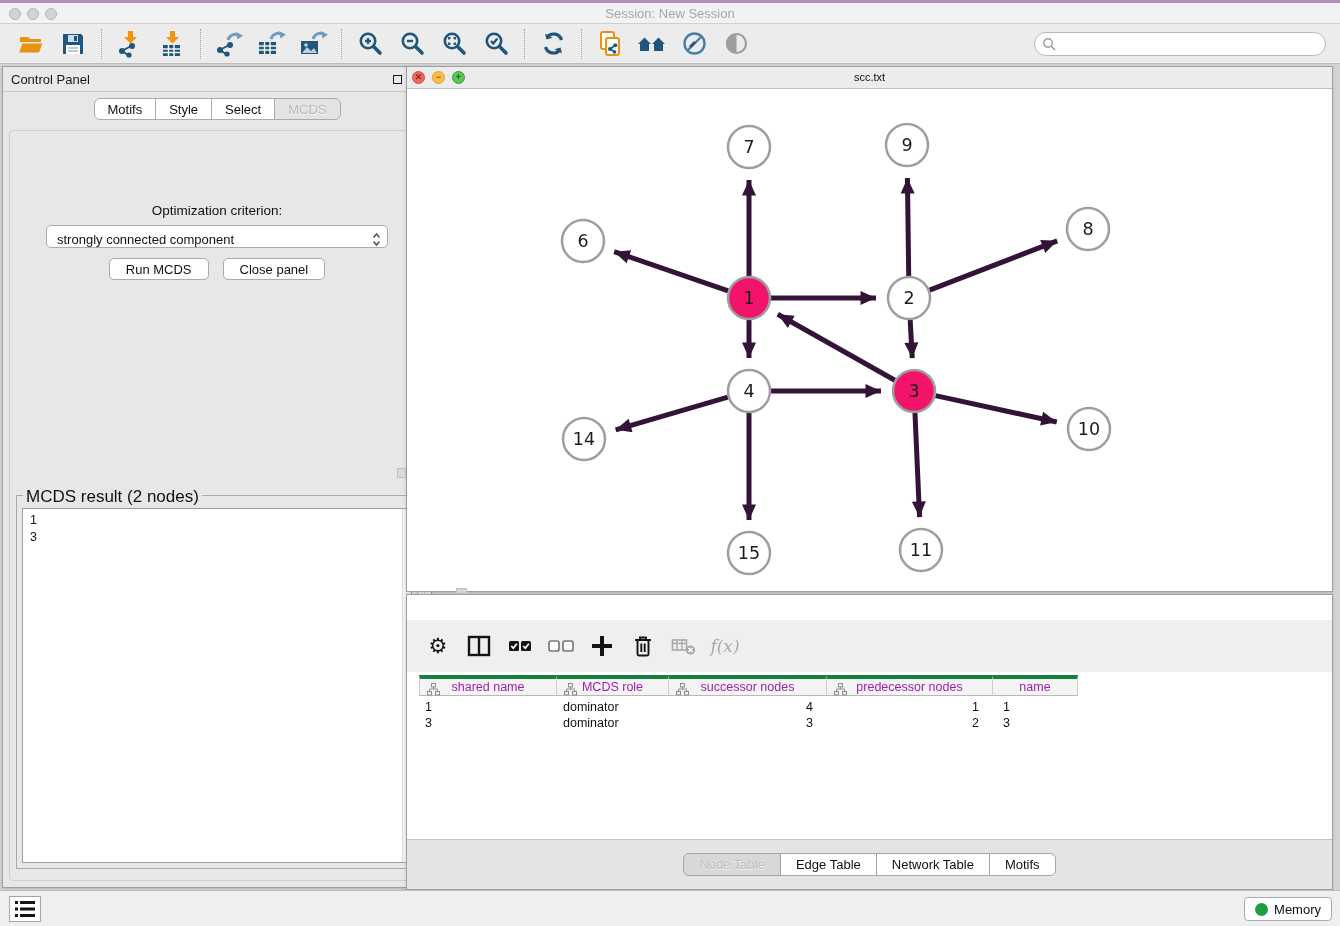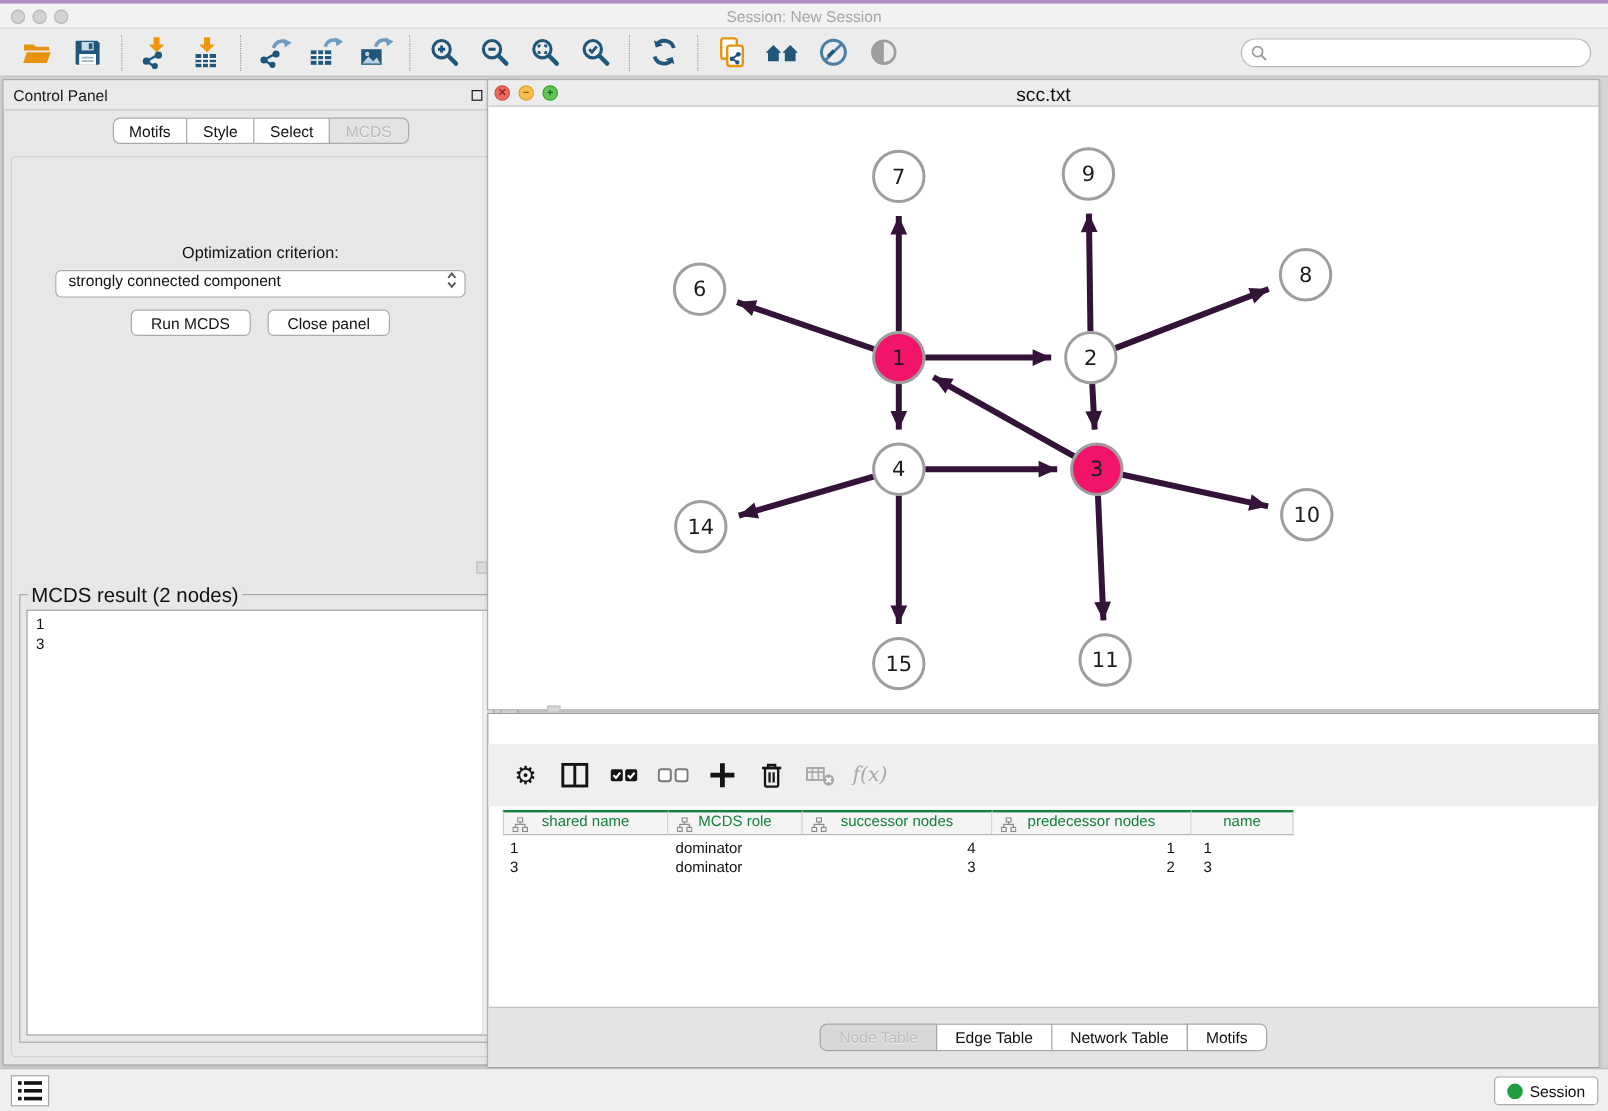--- a/index.html
+++ b/index.html
@@ -41,61 +41,61 @@
   .cp-tabs { position:absolute; left:0; right:0; top:31px; display:flex; justify-content:center; }
   .cp-tab { height:22px; padding:0 13px; display:flex; align-items:center; font-size:13px;
     background:#FFFFFF; border:1px solid #ABABAB; margin-left:-1px; color:#111; }
   .cp-tab:first-child { border-top-left-radius:6px; border-bottom-left-radius:6px; margin-left:0; }
   .cp-tab:last-child { border-top-right-radius:6px; border-bottom-right-radius:6px; }
   .cp-tab.disabled-active { background:#E3E3E3; color:#B9B9B9; text-shadow:0 1px 0 #F8F8F8; }
   .cp-body { position:absolute; left:6px; right:6px; top:63px; bottom:6px; background:#E7E7E7;
     border:1px solid #CFCFCF; border-radius:4px; }
   .opt-label { position:absolute; left:0; right:0; top:72px; text-align:center; font-size:13.5px; color:#111; }
   .cp-select { position:absolute; left:36px; right:36px; top:94px; height:23px; background:#fff;
-    border:1px solid #ACACAC; border-radius:5px; display:flex; align-items:flex-start;
+    border:1px solid #ACACAC; border-radius:5px; display:flex; align-items:flex-end;
     font-size:13px; color:#111; padding-left:10px; }
   .cp-select .chevs { margin-left:auto; margin-right:6px; display:flex; flex-direction:column; align-items:center; }
   .cp-btnrow { position:absolute; left:0; right:0; top:127px; display:flex; justify-content:center; gap:14px; }
   .mac-btn { height:22px; padding:0 16px; background:#fff; border:1px solid #ABABAB; border-radius:5px;
     font-size:13px; color:#111; display:flex; align-items:center; font-family:"Liberation Sans",sans-serif; }
   .result-fieldset { position:absolute; left:6px; right:6px; top:364px; bottom:11px;
     border:1px solid #A9A9A9; background:#E7E7E7; }
   .result-legend { position:absolute; left:6px; top:-9px; background:#E7E7E7; padding:0 3px;
     font-size:17px; color:#111; }
   .result-area { position:absolute; left:5px; right:5px; top:12px; bottom:5px; background:#fff;
     border:1px solid #9E9E9E; overflow:hidden; }
   .result-scroll { position:absolute; right:0; top:0; bottom:0; width:9px; background:#F4F4F4;
     border-left:1px solid #DCDCDC; }
   .result-line { font-size:12.5px; color:#111; line-height:17px; padding-left:7px; }
   .result-line:first-child { padding-top:3px; }
 
   
   .network-frame { left:406px; top:1px; width:927px; height:526px; }
   .net-titlebar { position:absolute; left:0; top:0; right:0; height:22px; background:#ECECEC;
     border-bottom:1px solid #BFBFBF; }
-  .net-title { position:absolute; left:0; right:0; top:4px; text-align:center; font-size:16px; color:#111; }
+  .net-title { position:absolute; left:0; right:0; top:4px; text-align:center; font-size:11px; color:#111; }
   .net-lights { position:absolute; left:5px; top:4px; display:flex; gap:7px; }
   .nl { width:13px; height:13px; border-radius:50%; display:flex; align-items:center; justify-content:center;
     font-size:9px; font-weight:bold; line-height:1; }
   .nl.red { background:#ED6A5F; border:1px solid #D04E42; color:#8E2A22; }
   .nl.yellow { background:#F6BE50; border:1px solid #DFA123; color:#985B00; }
   .nl.green { background:#62C454; border:1px solid #2FA52E; color:#1A6217; }
   .net-canvas { position:absolute; left:0; top:22px; right:0; bottom:0; background:#fff; }
 
   
   .table-frame { left:406px; top:529px; width:927px; height:296px; }
   .tp-toolbar { position:absolute; left:0; right:0; top:25px; height:52px; background:#EFEFEF;
     display:flex; align-items:center; padding-left:18px; gap:15px; }
   .tp-ic { width:26px; height:26px; display:flex; align-items:center; justify-content:center; }
   .gear-ch { font-size:21px; color:#141414; font-family:"DejaVu Sans",sans-serif; line-height:1; }
   .fx { font-family:"DejaVu Serif",serif; font-style:italic; font-size:17px; color:#A9A9A9; }
   .thead { position:absolute; left:12px; top:80px; display:flex; }
-  .hcell { position:relative; height:21px; background:#F4F4F4; border-top:2px solid #15803d;
-    border-bottom:1px solid #B9B9B9; border-right:1px solid #CDCDCD; display:flex; 
-    justify-content:center; font-size:12.5px; color:#15803d; }
+  .hcell { position:relative; height:21px; background:#F4F4F4; border-top:4px solid #15803d;
+    border-bottom:1px solid #B9B9B9; border-right:1px solid #CDCDCD; display:flex; align-items:center;
+    justify-content:center; font-size:12.5px; color:#a21caf; }
   .hcell:first-child { border-left:1px solid #CDCDCD; }
   .hcell .tree { position:absolute; left:7px; top:4px; }
   .trow { position:absolute; left:12px; display:flex; height:16px; font-size:12.5px; color:#111; }
   .tcell { display:flex; align-items:center; }
   .tcell.num { justify-content:flex-end; padding-right:14px; }
   .tcell.txt { justify-content:flex-start; padding-left:6px; }
   .tp-tabstrip { position:absolute; left:0; right:0; bottom:0; height:50px; background:#E4E4E4;
     border-top:1px solid #C2C2C2; display:flex; align-items:center; justify-content:center; }
   .tp-tab { height:23px; padding:0 15px; display:flex; align-items:center; font-size:13px;
     background:#fff; border:1px solid #A5A5A5; margin-left:-1px; color:#111; }
@@ -533,17 +533,17 @@
             <rect x="5" y="1" width="15" height="3"></rect>
           <rect x="0" y="7.5" width="3" height="3"></rect>
             <rect x="5" y="7.5" width="15" height="3"></rect>
           <rect x="0" y="14" width="3" height="3"></rect>
             <rect x="5" y="14" width="15" height="3"></rect>
         </g>
       </svg>
     </div>
     <div class="memory-btn">
       <span class="memdot"></span>
-      <span>Session</span>
+      <span>Memory</span>
     </div>
   </div>
 
 </div>
 
 </body></html>

